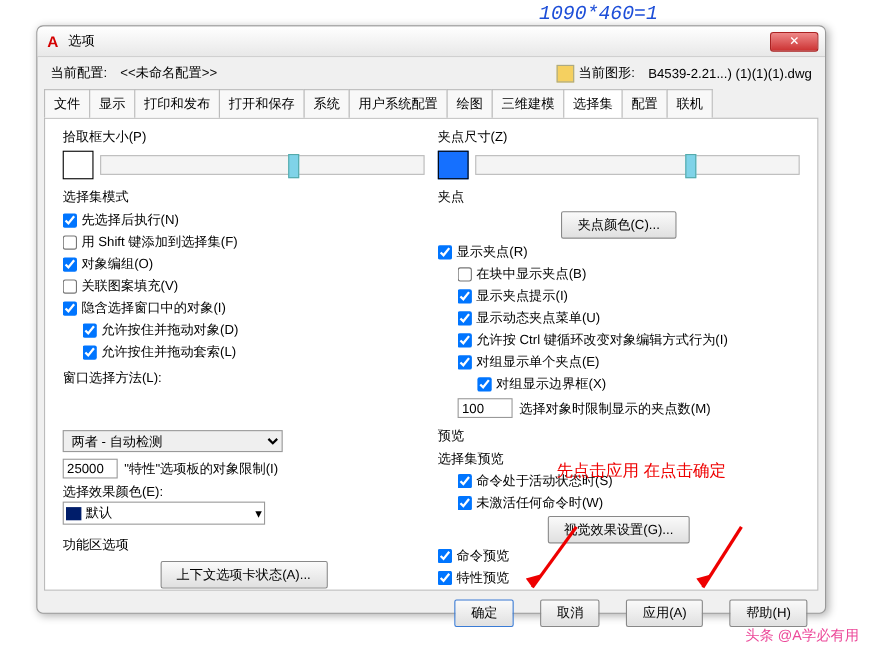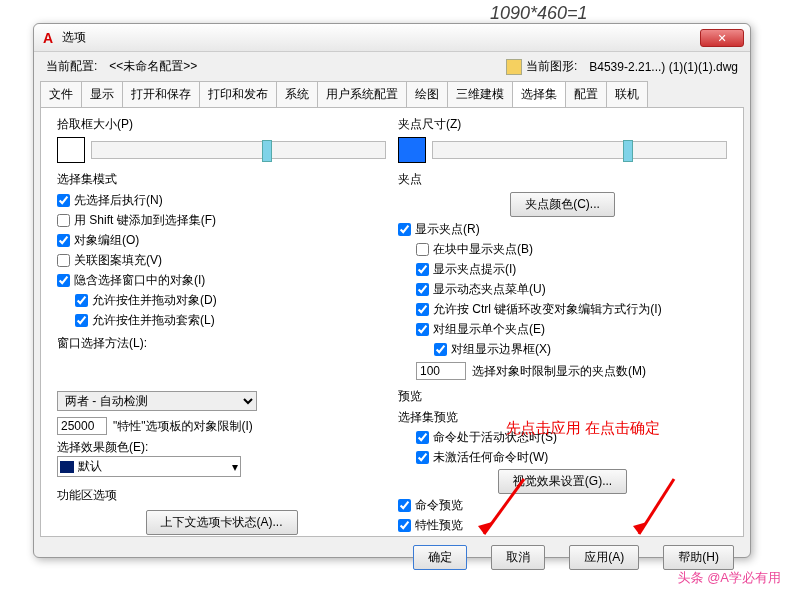--- a/index.html
+++ b/index.html
@@ -1,17 +1,17 @@
 <!DOCTYPE html>
 <html><head>
 <meta charset="utf-8">
 <style>
 * { box-sizing: border-box; margin: 0; padding: 0; }
 body { font-family: "Microsoft YaHei", SimSun, sans-serif; font-size: 12px; background: #fff; width: 791px; height: 593px; position: relative; }
-.overlay-text { position: absolute; top: 3px; left: 490px; color: #404040; font-style: italic; font-family: Liberation Sans, sans-serif; font-size: 18px; }
+.overlay-text { position: absolute; top: 3px; left: 490px; color: #1d4ed8; font-style: italic; font-family: Liberation Mono, monospace; font-size: 18px; }
 .dialog { position: absolute; top: 23px; left: 33px; width: 718px; height: 535px; background: #f0f0f0; border: 1px solid #999; border-radius: 6px; box-shadow: 2px 2px 8px rgba(0,0,0,0.3); }
 .titlebar { height: 28px; background: linear-gradient(#fff,#e8e8e8); display: flex; align-items: center; padding: 0 6px; border-radius: 6px 6px 0 0; border-bottom: 1px solid #ccc; }
 .titlebar .logo { width: 16px; height: 16px; margin-right: 6px; display: flex; align-items: center; justify-content: center; color: #d40000; font-weight: bold; font-size: 14px; }
 .titlebar .title { flex: 1; }
 .titlebar .close { width: 44px; height: 18px; background: linear-gradient(#e88,#c33); border: 1px solid #a22; border-radius: 3px; color: #fff; text-align: center; line-height: 16px; font-size: 11px; }
 .profile-row { display: flex; align-items: center; padding: 6px 12px; font-size: 12px; }
 .profile-row .lbl { margin-right: 12px; }
 .profile-row .val { margin-right: 40px; }
 .profile-row .icon { width: 16px; height: 16px; background: #f5d060; border: 1px solid #aa8; margin-right: 4px; }
 .tabs { display: flex; padding: 0 6px; }
@@ -58,22 +58,22 @@
     <span class="val">&lt;&lt;未命名配置&gt;&gt;</span>
     <span style="flex:1"></span>
     <span class="icon"></span>
     <span class="lbl">当前图形:</span>
     <span>B4539-2.21...) (1)(1)(1).dwg</span>
   </div>
 
   <div class="tabs">
     <div class="tab">文件</div>
     <div class="tab">显示</div>
+    <div class="tab">打印和发布</div>
     <div class="tab">打开和保存</div>
-    <div class="tab">打印和发布</div>
     <div class="tab">系统</div>
     <div class="tab">用户系统配置</div>
     <div class="tab">绘图</div>
     <div class="tab">三维建模</div>
     <div class="tab active">选择集</div>
     <div class="tab">配置</div>
     <div class="tab">联机</div>
   </div>
 
   <div class="tab-content">

